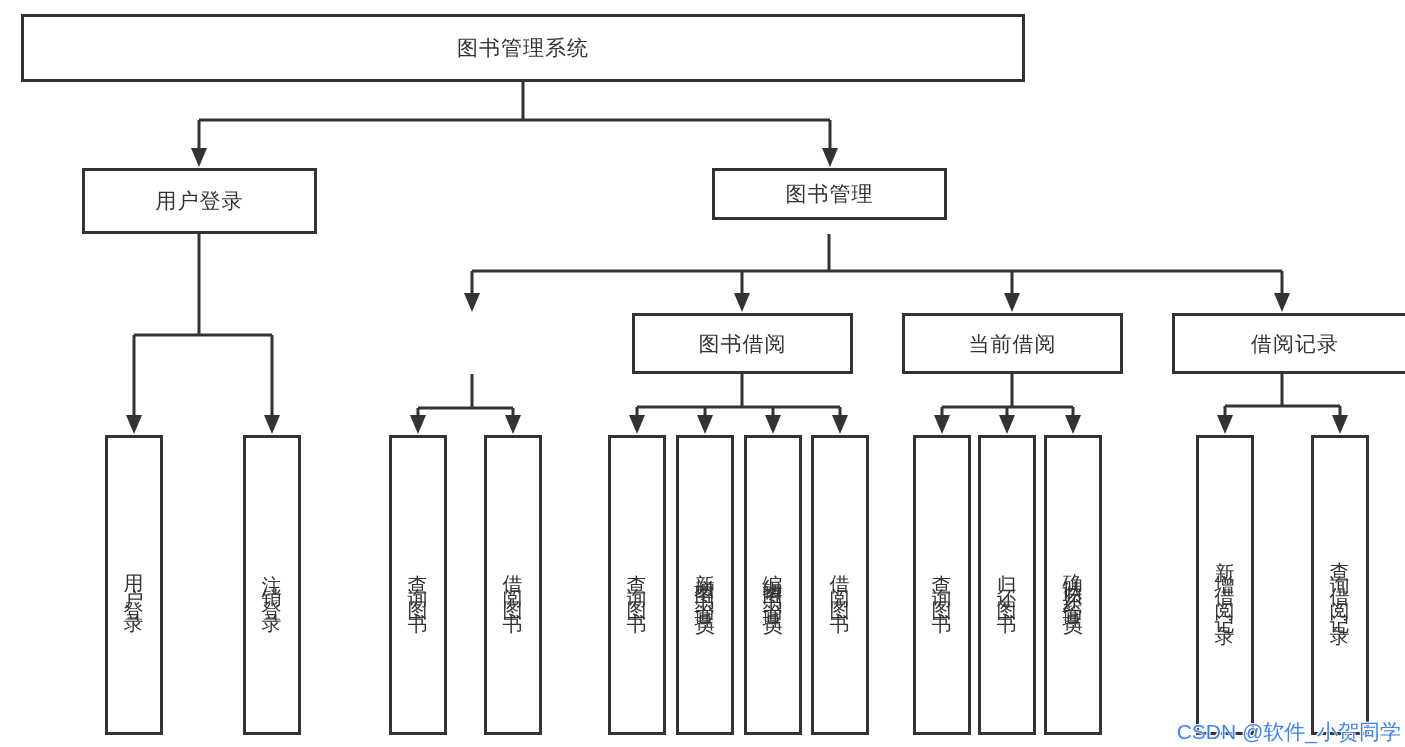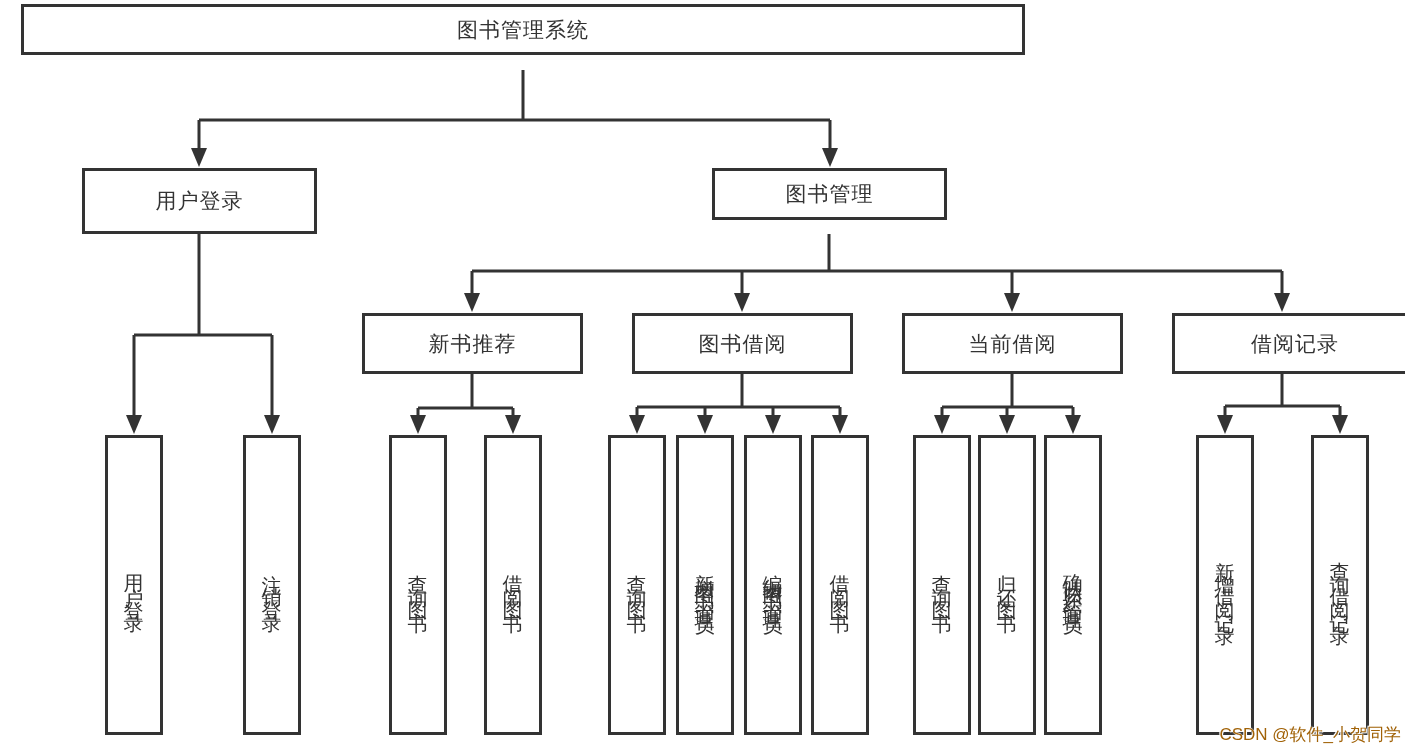--- a/index.html
+++ b/index.html
@@ -35,22 +35,22 @@
     font-size:20px;
     letter-spacing:13px;
     line-height:1;
     white-space:nowrap;
   }
   .vlabel.tight{letter-spacing:6px;}
   .watermark{
     position:absolute;
     right:4px;bottom:1px;
     z-index:3;
-    font-size:17px;
-    color:#a16207;
+    font-size:21px;
+    color:#3b82f6;
     text-shadow:0 0 2px #ffffff,1px 1px 0 #ffffff,-1px -1px 0 #ffffff;
     white-space:nowrap;
   }
 </style>
 </head>
 <body>
 
 <div class="canvas">
 
   <svg class="connectors" width="1405" height="747" viewBox="0 0 1405 747">
@@ -79,34 +79,31 @@
       <polygon points="765,415 781,415 773,434"></polygon>
       <polygon points="832,415 848,415 840,434"></polygon>
       <polygon points="934,415 950,415 942,434"></polygon>
       <polygon points="999,415 1015,415 1007,434"></polygon>
       <polygon points="1065,415 1081,415 1073,434"></polygon>
       <polygon points="1217,415 1233,415 1225,434"></polygon>
       <polygon points="1332,415 1348,415 1340,434"></polygon>
     </g>
   </svg>
 
-  <div class="box" style="left:21px;top:4px;width:1004px;height:51px">
+  <div class="box" style="left:21px;top:14px;width:1004px;height:68px">
     <span class="hlabel">图书管理系统</span>
   </div>
 
   <div class="box" style="left:82px;top:168px;width:235px;height:66px">
     <span class="hlabel">用户登录</span>
   </div>
   <div class="box" style="left:712px;top:168px;width:235px;height:52px">
     <span class="hlabel">图书管理</span>
   </div>
 
-  <div class="box" style="left:362px;top:313px;width:221px;height:61px">
-    <span class="hlabel">新书推荐</span>
-  </div>
   <div class="box" style="left:902px;top:313px;width:221px;height:61px">
     <span class="hlabel">当前借阅</span>
   </div>
   <div class="box" style="left:632px;top:313px;width:221px;height:61px">
     <span class="hlabel">图书借阅</span>
   </div>
   <div class="box" style="left:1172px;top:313px;width:246px;height:61px">
     <span class="hlabel">借阅记录</span>
   </div>
 

